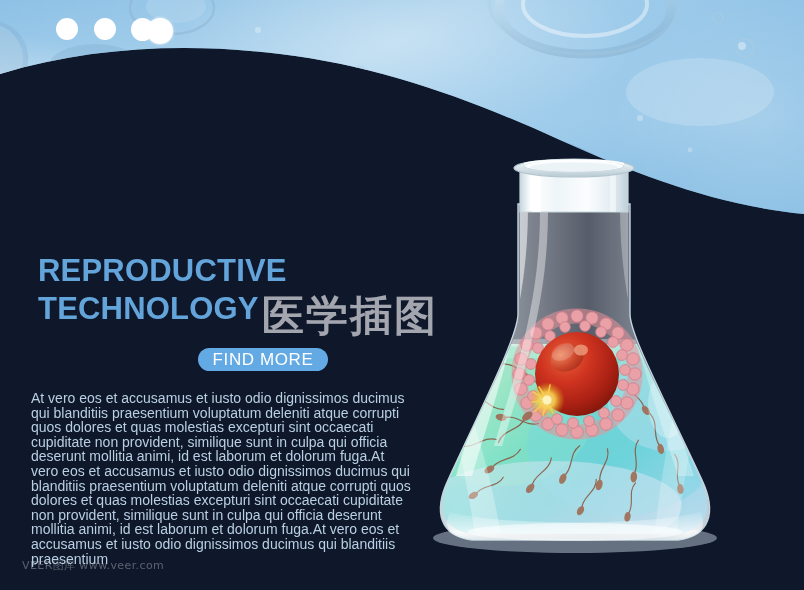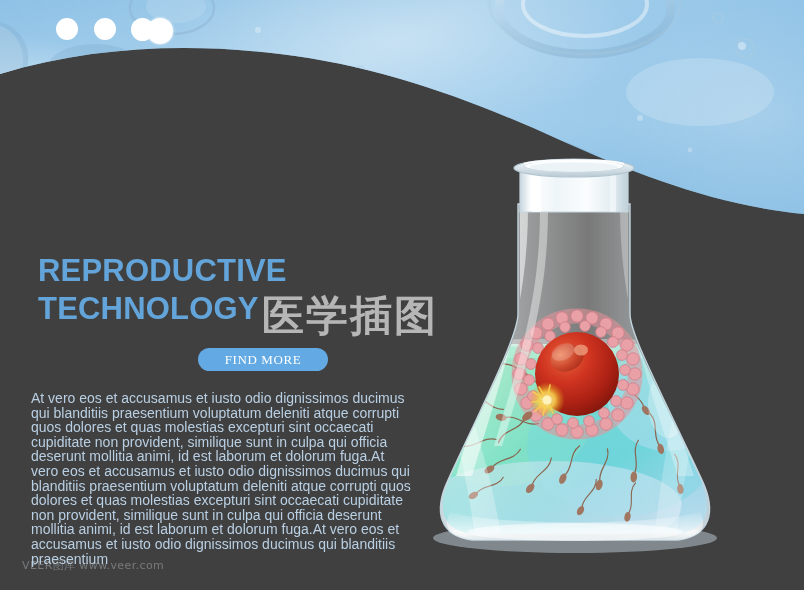--- a/index.html
+++ b/index.html
@@ -2,21 +2,21 @@
 <html><head>
 <meta charset="utf-8">
 <style>
   html,body{margin:0;padding:0;}
   body{
     width:804px;height:590px;overflow:hidden;
     background:#ffffff;
     font-family:"Liberation Sans", sans-serif;
     position:relative;
   }
-  #stage{position:absolute;inset:0;width:804px;height:590px;overflow:hidden;background:#404040;}
+  #stage{position:absolute;inset:0;width:804px;height:590px;overflow:hidden;background:#0f172a;}
 
   
   .water-wrap{position:absolute;left:0;top:0;width:804px;height:240px;overflow:hidden;}
   .water-svg{position:absolute;left:0;top:0;}
 
   
   .dot{position:absolute;border-radius:50%;background:#ffffff;}
   .dot.d1{left:56px;top:18px;width:22px;height:22px;}
   .dot.d2{left:94px;top:18px;width:22px;height:22px;}
   .dot.d3{left:131px;top:18px;width:23px;height:23px;}
@@ -27,23 +27,23 @@
     position:absolute;left:38px;top:252px;width:460px;
     font-size:31px;line-height:38px;font-weight:bold;letter-spacing:.2px;
     color:#63a5da;margin:0;
   }
   .headline .l1{display:block;text-align:left;}
   .headline .l2{display:block;text-align:center;padding-right:118px;}
 
   .cta{
     position:absolute;left:198px;top:348px;width:130px;height:23px;
     border-radius:12px;background:#63aae4;
-    color:#ffffff;font-size:13px;letter-spacing:.6px;
+    color:#ffffff;font-size:17px;letter-spacing:.6px;
     display:flex;align-items:center;justify-content:center;
-    border:none;cursor:pointer;font-family:Liberation Serif, serif;
+    border:none;cursor:pointer;font-family:Liberation Sans, sans-serif;
   }
 
   .body-copy{
     position:absolute;left:31px;top:391px;width:380px;
     font-size:14px;line-height:14.6px;color:#b9cfe3;margin:0;
     text-align:left;
   }
 
   
   .flask{position:absolute;left:432px;top:146px;width:310px;height:410px;}

